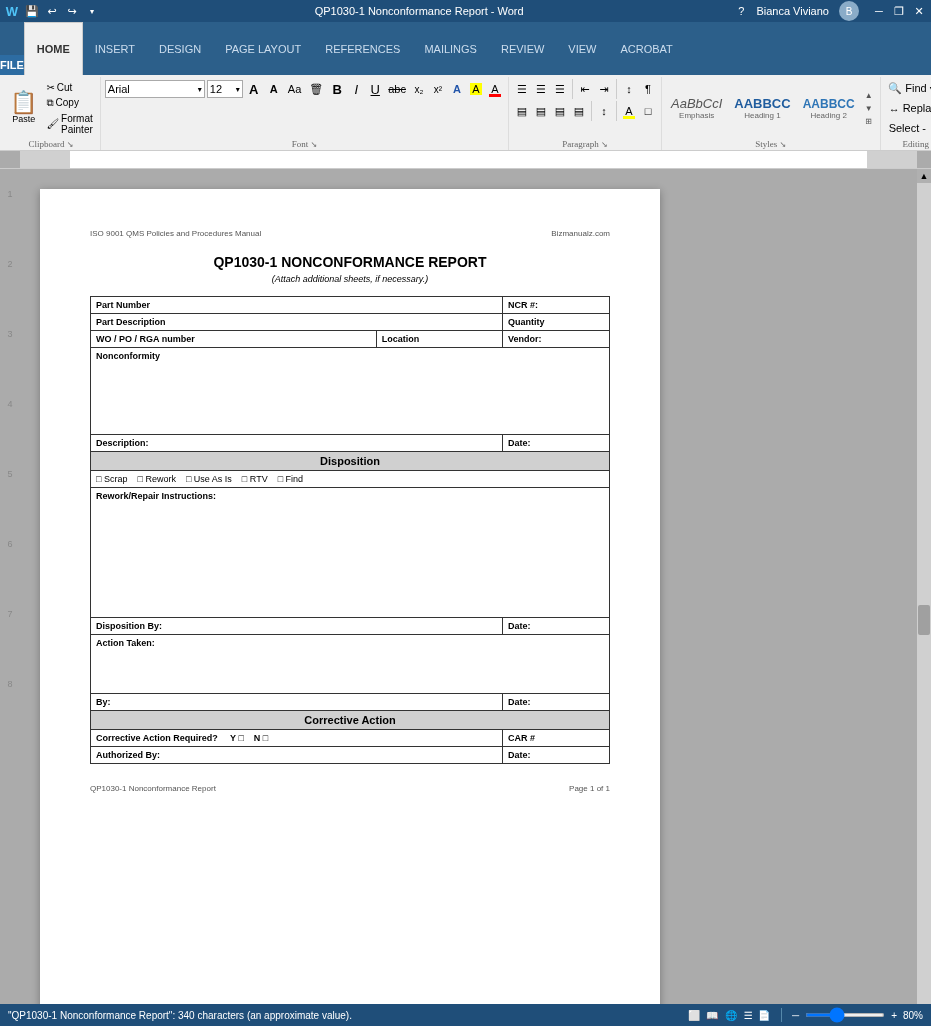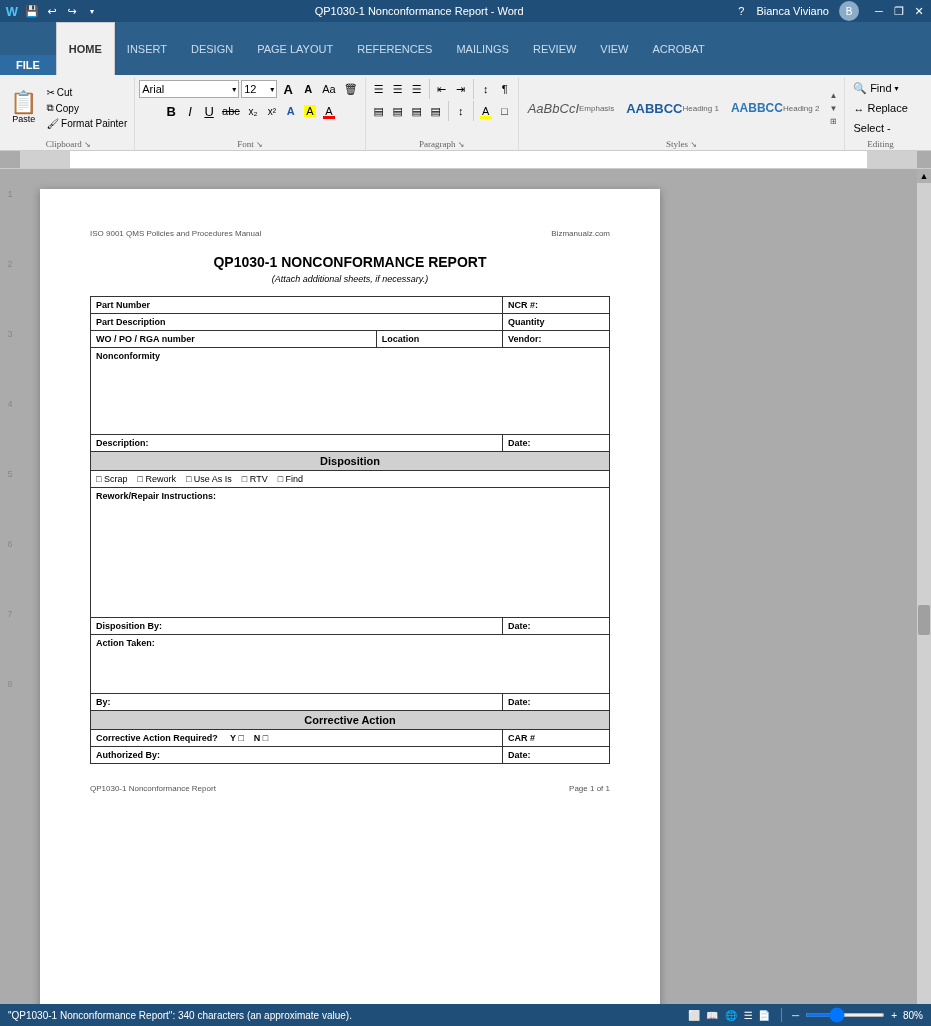--- a/index.html
+++ b/index.html
@@ -55,30 +55,30 @@
 
     .ribbon-top-bar { background: #1f4e79; height: 22px; display: flex; align-items: center; justify-content: space-between; padding: 0 4px; }
     .rtb-left { display: flex; align-items: center; gap: 4px; }
     .rtb-center { color: white; font-size: 11px; }
     .rtb-right { display: flex; align-items: center; gap: 4px; color: white; font-size: 11px; }
     .qs-icon { width: 16px; height: 16px; display: flex; align-items: center; justify-content: center; color: white; font-size: 11px; cursor: pointer; }
 
     .ribbon-area { background: #f0f0f0; }
     .ribbon-tabs-row { display: flex; align-items: flex-end; background: #2c5f8a; }
     .rtab { padding: 20px 12px; font-size: 11px; color: #cde; cursor: pointer; border: none; background: transparent; }
-    .rtab.file-tab { background: #2d6ca2; color: white; font-weight: bold; font-size: 11px; padding: 4px 16px; }
+    .rtab.file-tab { background: #2d6ca2; color: white; font-weight: bold; font-size: 11px; padding: 4px 0; }
     .rtab.active-tab { background: #f0f0f0; color: #333; font-weight: bold; border-top: 1px solid #ccc; border-left: 1px solid #ccc; border-right: 1px solid #ccc; }
 
     .ribbon-toolbar { display: flex; align-items: stretch; border-bottom: 1px solid #ccc; min-height: 58px; background: #f0f0f0; padding: 2px 2px 0; }
     .rb-group { display: flex; flex-direction: column; border-right: 1px solid #ddd; padding: 2px 4px 0; }
     .rb-group-content { display: flex; align-items: center; gap: 2px; flex: 1; }
     .rb-group-name { font-size: 9px; color: #666; text-align: center; padding: 2px 0 1px; border-top: none; font-family: Liberation Serif, serif; }
 
     .rb-btn { display: flex; align-items: center; justify-content: center; min-width: 18px; height: 20px; cursor: pointer; border: 1px solid transparent; font-size: 11px; padding: 0 2px; background: transparent; }
-    .style-item { display: flex; flex-direction: row; align-items: center; padding: 2px 5px; cursor: pointer; min-width: 50px; height: 46px; justify-content: center; }
+    .style-item { display: flex; flex-direction: column; align-items: center; padding: 2px 5px; cursor: pointer; min-width: 50px; height: 46px; justify-content: center; }
     .si-text { font-size: 13px; color: #555; font-style: italic; }
     .si-text.h1 { font-size: 13px; font-weight: bold; color: #1f5c9e; font-style: normal; }
     .si-text.h2 { font-size: 12px; font-weight: bold; color: #2e75b6; font-style: normal; }
     .si-label { font-size: 8px; color: #666; }
     .gs-btn { width: 14px; height: 12px; display: flex; align-items: center; justify-content: center; cursor: pointer; font-size: 8px; color: #555; }
     .eg-btn { display: flex; align-items: center; gap: 3px; font-size: 11px; cursor: pointer; padding: 1px 4px; height: 18px; }
     .eg-arrow { font-size: 8px; }
 
     
     .font-name-box { width: 100px; height: 18px; border: 1px solid #aaa; font-size: 11px; padding: 0 2px; background: white; cursor: text; display: flex; align-items: center; justify-content: space-between; }
@@ -142,21 +142,21 @@
                 <span>🖌</span>
                 <span>Format Painter</span>
               </div>
           </div>
         </div>
       </div>
       <div class="rb-group-name">Clipboard <span style="font-size:8px;">↘</span></div>
     </div>
 
     <div class="rb-group">
-      <div class="rb-group-content" style="flex-direction:column;align-items:center;gap:2px;">
+      <div class="rb-group-content" style="flex-direction:row;align-items:flex-start;gap:2px;">
         <div style="display:flex;align-items:center;gap:2px;">
           <div class="font-name-box">
             <span>Arial</span>
               <span style="font-size:8px;">▾</span>
           </div>
           <div class="font-size-box">
             <span>12</span>
               <span style="font-size:8px;">▾</span>
           </div>
           <div class="rb-btn" style="font-size:13px;font-weight:bold;">A</div>

